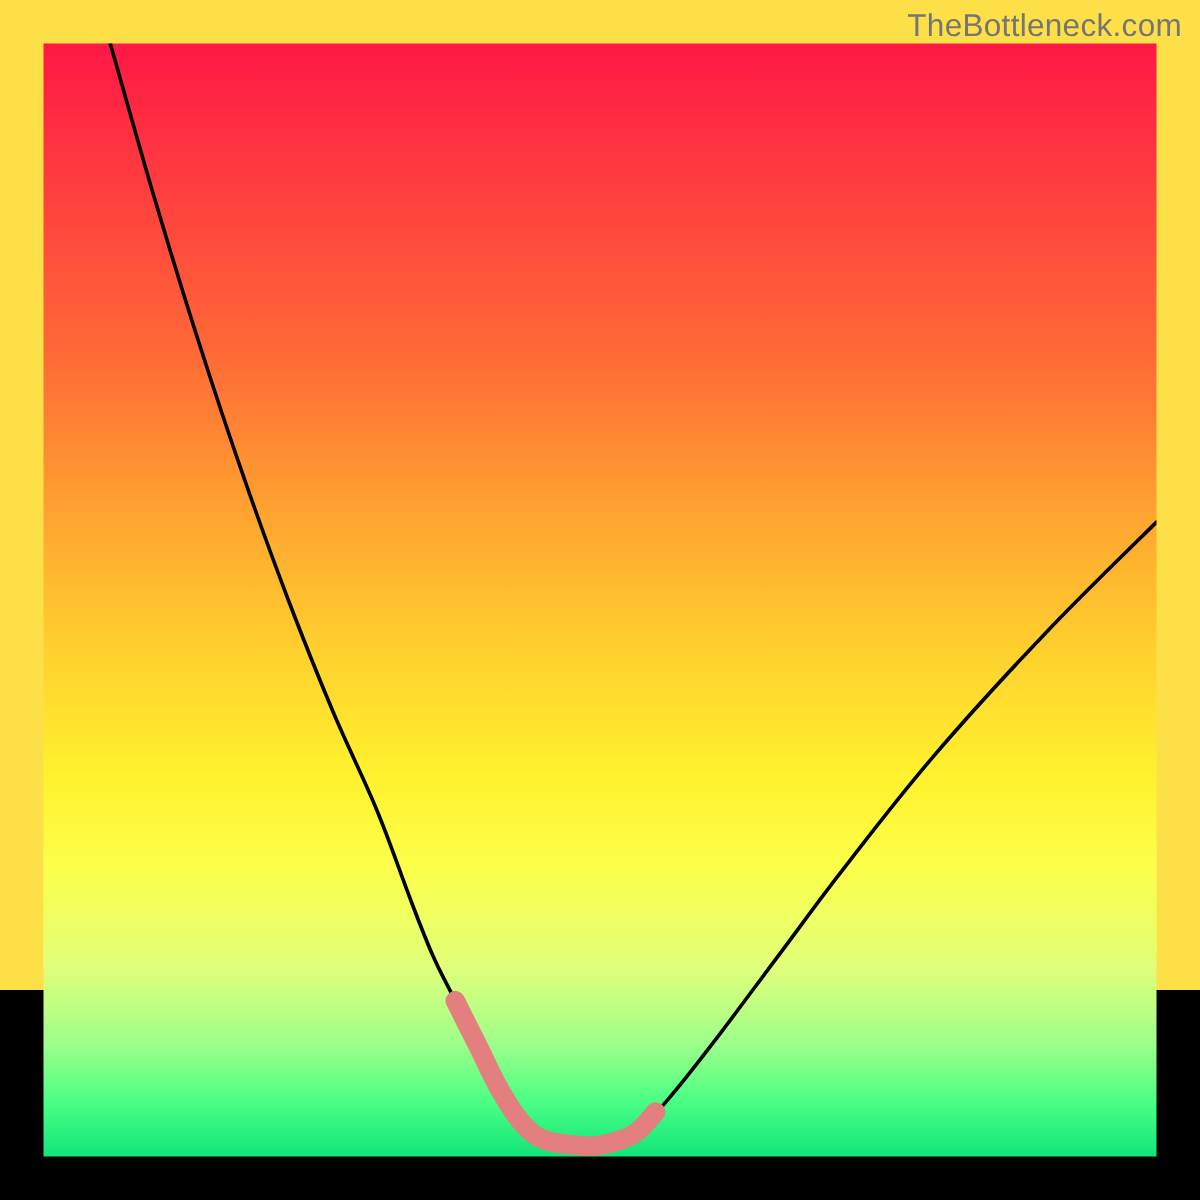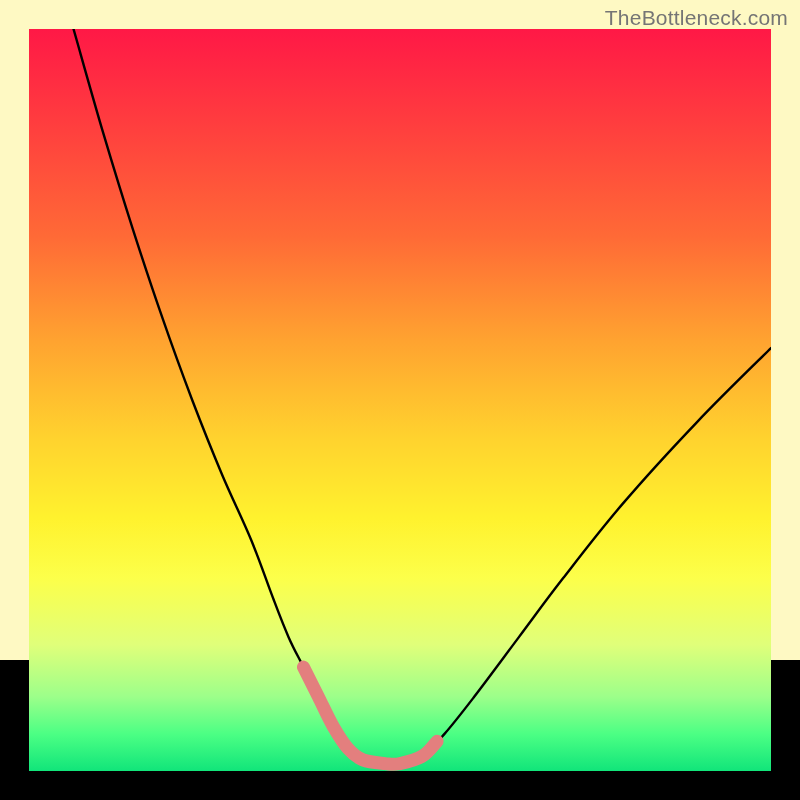--- a/index.html
+++ b/index.html
@@ -8,21 +8,21 @@
     width: 800px;
     height: 800px;
     overflow: hidden;
     background: #000;
     font-family: Arial, Helvetica, sans-serif;
   }
   .frame {
     position: relative;
     width: 800px;
     height: 660px;
-    background: #fef9c3;
+    background: #fde047;
     text-align: right;
   }
   .plot {
     position: absolute;
     left: 29px;
     top: 29px;
     width: 742px;
     height: 742px;
     
     background: linear-gradient(to bottom,

